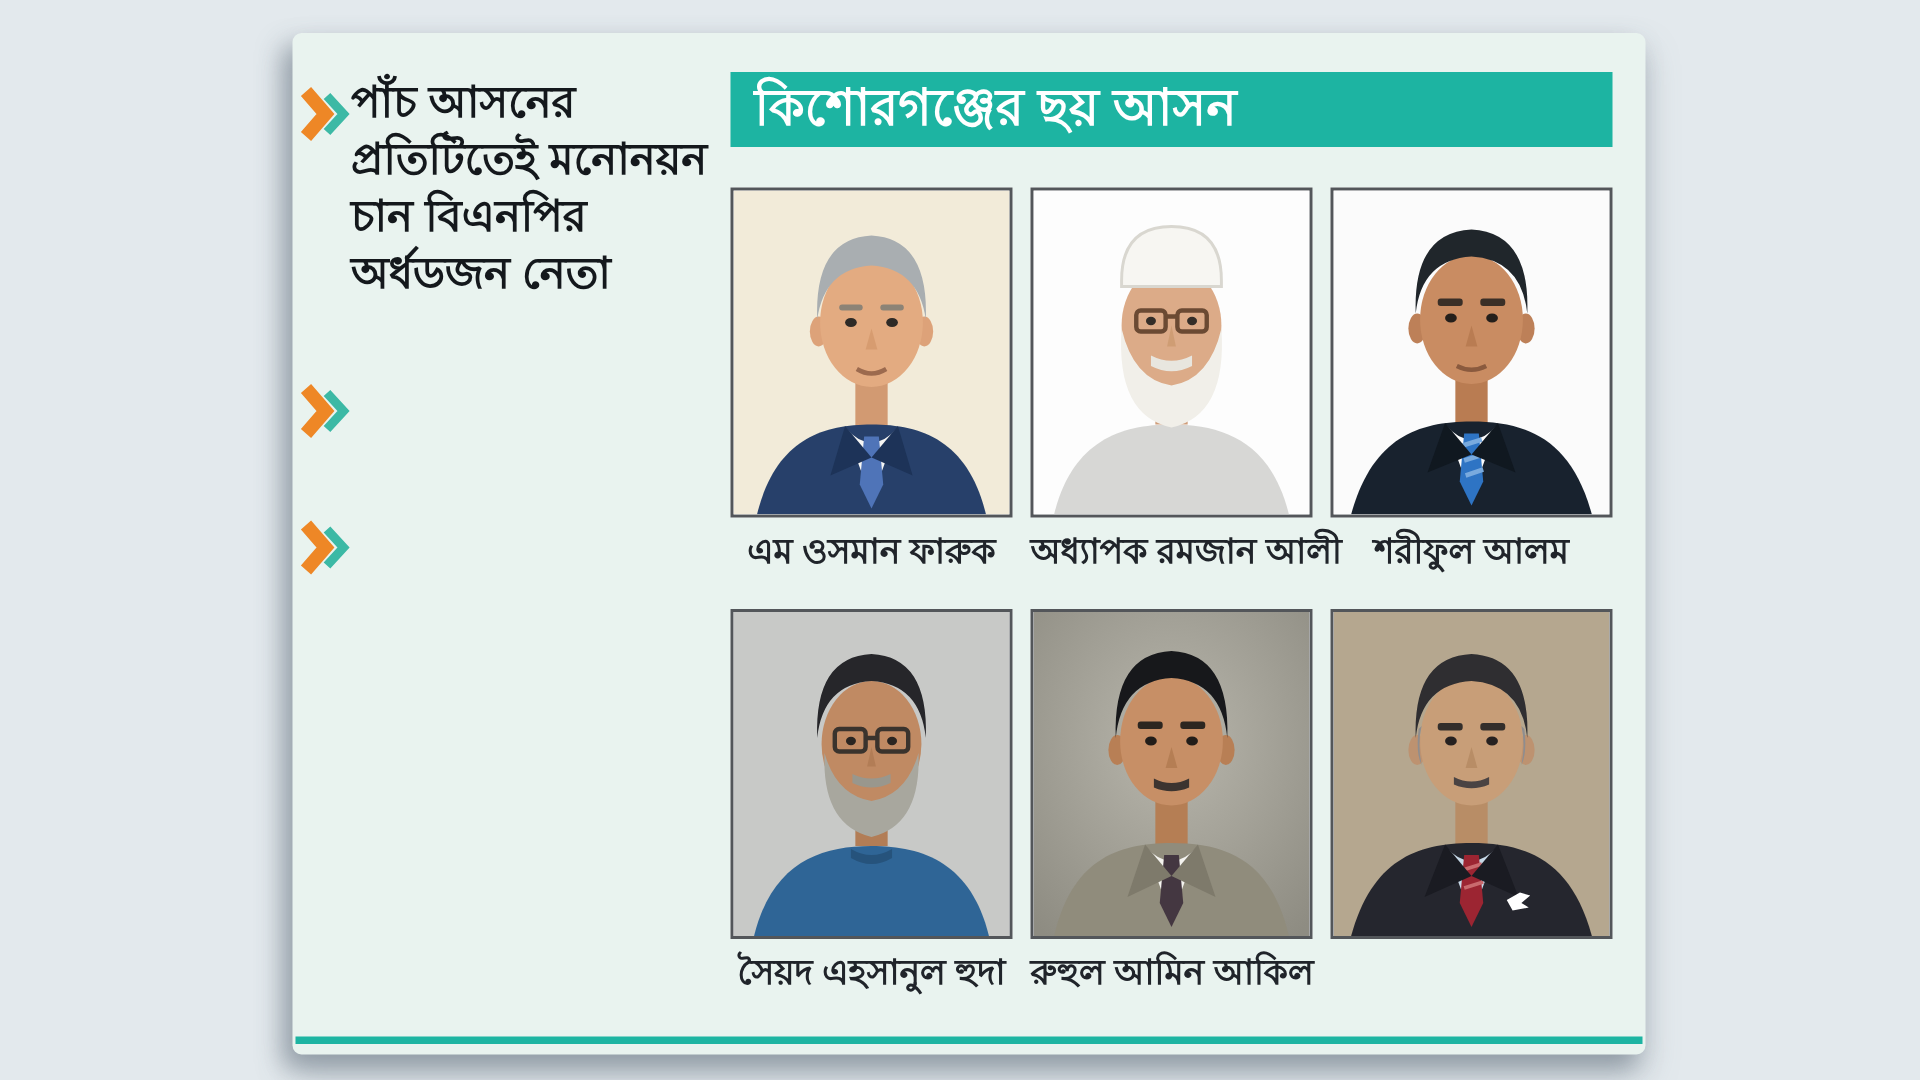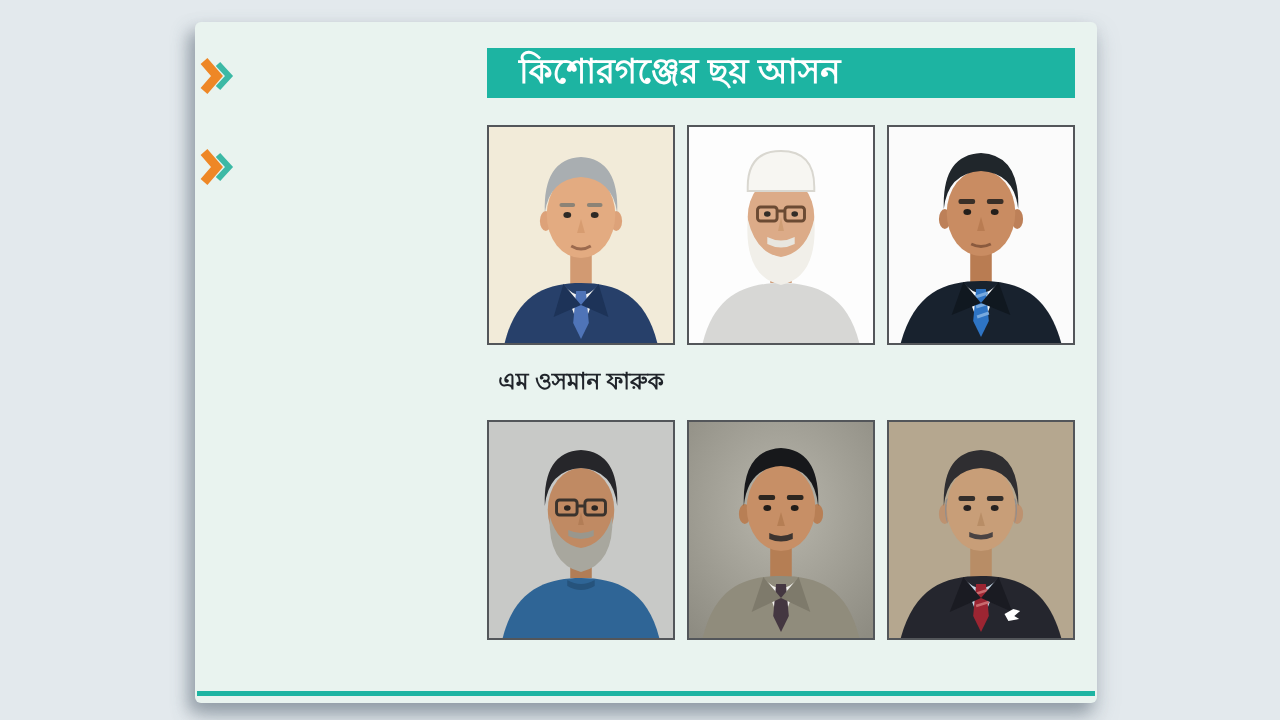--- a/index.html
+++ b/index.html
@@ -23,45 +23,52 @@
   .bullet{display:flex;align-items:flex-start;margin-bottom:46px;}
   .chev{flex:0 0 34px;margin-top:7px;}
   .btext{
     font-size:29px;line-height:38px;font-weight:600;color:#14181c;
     letter-spacing:0;
   }
   
   .right{position:absolute;left:292px;top:26px;width:588px;}
   .panel-header{
     height:50px;background:#1db4a2;color:#ffffff;
-    display:flex;align-items:center;padding-left:32px;box-sizing:border-box;
+    display:flex;align-items:center;padding-left:16px;box-sizing:border-box;
     font-size:34px;font-weight:700;
   }
   .grid{
     margin-top:27px;display:flex;flex-wrap:wrap;justify-content:space-between;
     row-gap:23px;
   }
   .cell{margin:0;width:188px;}
   .frame{
     width:188px;height:220px;box-sizing:border-box;
     border:2px solid #53565a;background:#ffffff;overflow:hidden;
   }
   .frame svg{display:block;width:184px;height:216px;}
   .caption{
-    margin-top:20px;height:32px;line-height:32px;text-align:center;
+    margin-top:6px;height:32px;line-height:32px;text-align:center;
     font-size:23px;font-weight:600;color:#20242a;white-space:nowrap;
   }
 </style>
 </head>
 <body>
 
 <div class="card">
 
   <div class="bullets">
 
+    <div class="bullet">
+      <svg class="chev" width="34" height="38" viewBox="0 0 34 38">
+        <path d="M4 4 L17 19 L4 34" fill="none" stroke="#ee8726" stroke-width="9"></path>
+        <path d="M18 7 L29 19 L18 31" fill="none" stroke="#3cb9a5" stroke-width="6"></path>
+      </svg>
+      <div class="btext">পাঁচ আসনের প্রতিটিতেই মনোনয়ন চান বিএনপির অর্ধডজন নেতা</div>
+    </div>
 
     <div class="bullet">
       <svg class="chev" width="34" height="38" viewBox="0 0 34 38">
         <path d="M4 4 L17 19 L4 34" fill="none" stroke="#ee8726" stroke-width="9"></path>
         <path d="M18 7 L29 19 L18 31" fill="none" stroke="#3cb9a5" stroke-width="6"></path>
       </svg>
     </div>
 
     <div class="bullet">
       <svg class="chev" width="34" height="38" viewBox="0 0 34 38">
@@ -113,20 +120,21 @@
             <path d="M80 110 Q94 117 108 110 L108 117 Q94 124 80 117 Z" fill="#e8e6df"></path>
             <path d="M60 60 Q60 24 94 24 Q128 24 128 60 L128 64 L60 64 Z" fill="#f7f6f2" stroke="#d9d7d0" stroke-width="2"></path>
             <rect x="70" y="80" width="20" height="14" rx="3" fill="none" stroke="#6b4a33" stroke-width="3"></rect>
             <rect x="98" y="80" width="20" height="14" rx="3" fill="none" stroke="#6b4a33" stroke-width="3"></rect>
             <path d="M90 84 L98 84" stroke="#6b4a33" stroke-width="3"></path>
             <ellipse cx="80" cy="87" rx="3.4" ry="2.8" fill="#332d28"></ellipse>
             <ellipse cx="108" cy="87" rx="3.4" ry="2.8" fill="#332d28"></ellipse>
             <path d="M94 90 L91 104 L97 104 Z" fill="#cf9d74"></path>
           </svg>
         </div>
+        <figcaption class="caption">অধ্যাপক রমজান আলী</figcaption>
       </figure>
 
       <figure class="cell">
         <div class="frame">
           <svg viewBox="0 0 188 216" preserveAspectRatio="none">
             <rect width="188" height="216" fill="#fbfbfb"></rect>
             <rect x="83" y="118" width="22" height="40" fill="#b97c52"></rect>
             <path d="M12 216 C 26 166, 56 154, 94 154 C 132 154, 162 166, 176 216 Z" fill="#18222e"></path>
             <path d="M76 156 L94 204 L112 156 Q103 166 94 166 Q85 166 76 156 Z" fill="#fbfbfb"></path>
             <path d="M89 162 L99 162 L102 194 L94 210 L86 194 Z" fill="#2e74c4"></path>
@@ -138,20 +146,21 @@
             <ellipse cx="94" cy="86" rx="35" ry="43" fill="#c98c62"></ellipse>
             <path d="M56 82 Q54 28 94 26 Q134 28 132 82 Q128 46 94 44 Q60 46 56 82 Z" fill="#20262b"></path>
             <rect x="71" y="72" width="17" height="5" rx="2" fill="#3a2f27"></rect>
             <rect x="100" y="72" width="17" height="5" rx="2" fill="#3a2f27"></rect>
             <ellipse cx="80" cy="85" rx="4" ry="3" fill="#241f1b"></ellipse>
             <ellipse cx="108" cy="85" rx="4" ry="3" fill="#241f1b"></ellipse>
             <path d="M94 90 L90 104 L98 104 Z" fill="#b97c52"></path>
             <path d="M84 117 Q94 122 104 117" stroke="#8a5a3e" stroke-width="3" fill="none"></path>
           </svg>
         </div>
+        <figcaption class="caption">শরীফুল আলম</figcaption>
       </figure>
 
       <figure class="cell">
         <div class="frame">
           <svg viewBox="0 0 188 216" preserveAspectRatio="none">
             <rect width="188" height="216" fill="#c8c9c7"></rect>
             <rect x="83" y="120" width="22" height="36" fill="#b27d56"></rect>
             <path d="M14 216 C 26 168, 58 156, 94 156 C 130 156, 162 168, 174 216 Z" fill="#2f6596"></path>
             <path d="M80 158 Q94 166 108 158 L108 164 Q94 172 80 164 Z" fill="#26537c"></path>
             <ellipse cx="94" cy="88" rx="34" ry="42" fill="#c08a63"></ellipse>
@@ -159,20 +168,21 @@
             <path d="M81 108 Q94 114 107 108 L107 114 Q94 120 81 114 Z" fill="#99978d"></path>
             <path d="M57 84 Q55 30 94 28 Q133 30 131 84 Q127 48 94 46 Q61 48 57 84 Z" fill="#26262a"></path>
             <rect x="69" y="78" width="21" height="15" rx="3" fill="none" stroke="#3a332d" stroke-width="3"></rect>
             <rect x="98" y="78" width="21" height="15" rx="3" fill="none" stroke="#3a332d" stroke-width="3"></rect>
             <path d="M90 84 L98 84" stroke="#3a332d" stroke-width="3"></path>
             <ellipse cx="80" cy="86" rx="3.4" ry="2.8" fill="#2a2521"></ellipse>
             <ellipse cx="108" cy="86" rx="3.4" ry="2.8" fill="#2a2521"></ellipse>
             <path d="M94 90 L91 103 L97 103 Z" fill="#b27d56"></path>
           </svg>
         </div>
+        <figcaption class="caption">সৈয়দ এহসানুল হুদা</figcaption>
       </figure>
 
       <figure class="cell">
         <div class="frame">
           <svg viewBox="0 0 188 216" preserveAspectRatio="none">
             <defs>
               <radialGradient id="bg5" cx="50%" cy="40%" r="75%">
                 <stop offset="0%" stop-color="#b8b6ac"></stop>
                 <stop offset="100%" stop-color="#8e8c82"></stop>
               </radialGradient>
@@ -189,20 +199,21 @@
             <ellipse cx="94" cy="86" rx="35" ry="43" fill="#c78f66"></ellipse>
             <path d="M56 84 Q54 28 94 26 Q134 28 132 84 Q128 46 94 44 Q60 46 56 84 Z" fill="#17181b"></path>
             <rect x="71" y="73" width="17" height="5" rx="2" fill="#2c2620"></rect>
             <rect x="100" y="73" width="17" height="5" rx="2" fill="#2c2620"></rect>
             <ellipse cx="80" cy="86" rx="4" ry="3" fill="#221d19"></ellipse>
             <ellipse cx="108" cy="86" rx="4" ry="3" fill="#221d19"></ellipse>
             <path d="M94 90 L90 104 L98 104 Z" fill="#b57e54"></path>
             <path d="M82 111 Q94 117 106 111 L106 117 Q94 122 82 117 Z" fill="#3c3430"></path>
           </svg>
         </div>
+        <figcaption class="caption">রুহুল আমিন আকিল</figcaption>
       </figure>
 
       <figure class="cell">
         <div class="frame">
           <svg viewBox="0 0 188 216" preserveAspectRatio="none">
             <rect width="188" height="216" fill="#b5a78f"></rect>
             <rect x="83" y="118" width="22" height="40" fill="#b88d66"></rect>
             <path d="M12 216 C 26 166, 56 154, 94 154 C 132 154, 162 166, 176 216 Z" fill="#25262e"></path>
             <path d="M76 156 L94 204 L112 156 Q103 166 94 166 Q85 166 76 156 Z" fill="#c6d8e7"></path>
             <path d="M89 162 L99 162 L102 194 L94 210 L86 194 Z" fill="#9c2532"></path>

